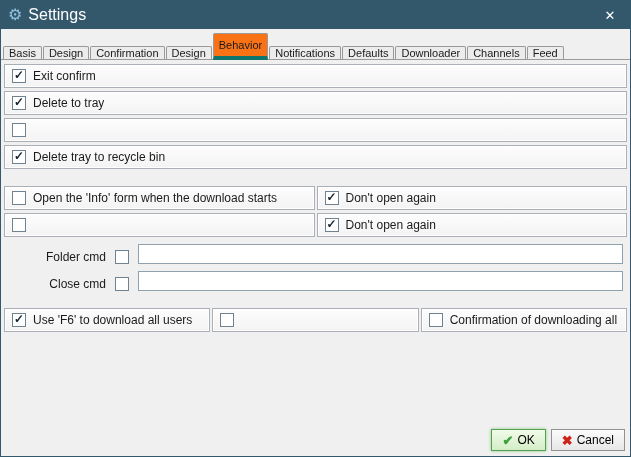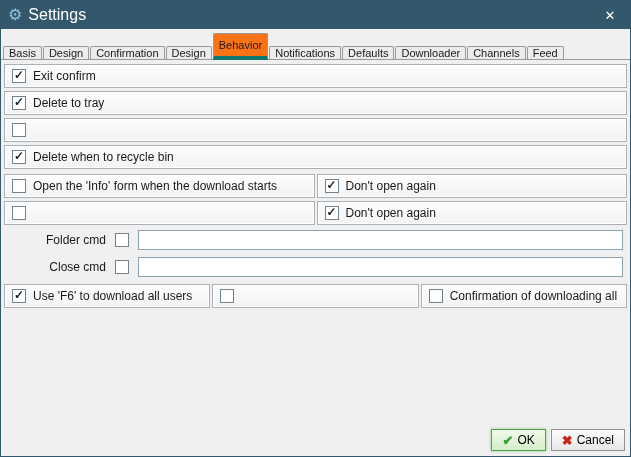--- a/index.html
+++ b/index.html
@@ -59,21 +59,21 @@
   }
   
   .content {
     flex: 1;
     display: flex; flex-direction: column;
     padding: 4px 3px 4px 3px;
     background: #f0f0f0;
     min-height: 0;
   }
   .row { display: flex; gap: 2px; height: 24px; flex: none; margin-bottom: 3px; }
-  .gap-top { margin-top: 2px; }
+  .gap-top { margin-top: 14px; }
   .cell {
     flex: 1;
     display: flex; align-items: center; gap: 7px;
     padding: 0 7px;
     border: 1px solid #aab0b5;
     background: linear-gradient(#fdfdfd, #f3f3f3);
     box-shadow: inset 0 0 0 1px #ffffff;
     min-width: 0;
   }
   .cb {
@@ -83,21 +83,21 @@
     display: inline-flex; align-items: center; justify-content: center;
     cursor: default;
   }
   .mark {
     font-size: 12px; font-weight: bold; color: #16232d; line-height: 1;
     transform: translateY(-1px);
   }
   .lbl { white-space: nowrap; overflow: hidden; text-overflow: ellipsis; }
   
   .cmd-row {
-    display: flex; align-items: center; gap: 9px;
+    display: flex; align-items: flex-end; gap: 9px;
     height: 24px; flex: none; margin-bottom: 3px;
     padding-left: 40px; padding-right: 4px;
   }
   .cmd-label { width: 62px; text-align: right; flex: none; }
   .cmd-input {
     flex: 1; height: 20px;
     border: 1px solid #8fa1ad;
     background: #ffffff;
     padding: 0 4px;
     font: inherit;
@@ -176,21 +176,21 @@
             <span class="mark"></span>
           </span>
       </div>
     </div>
 
     <div class="row">
       <div class="cell">
         <span class="cb">
             <span class="mark">✓</span>
           </span>
-        <span class="lbl">Delete when to recycle bin</span>
+        <span class="lbl">Delete tray to recycle bin</span>
       </div>
     </div>
 
     <div class="row gap-top">
       <div class="cell">
         <span class="cb">
             <span class="mark"></span>
           </span>
         <span class="lbl">Open the 'Info' form when the download starts</span>
       </div>

